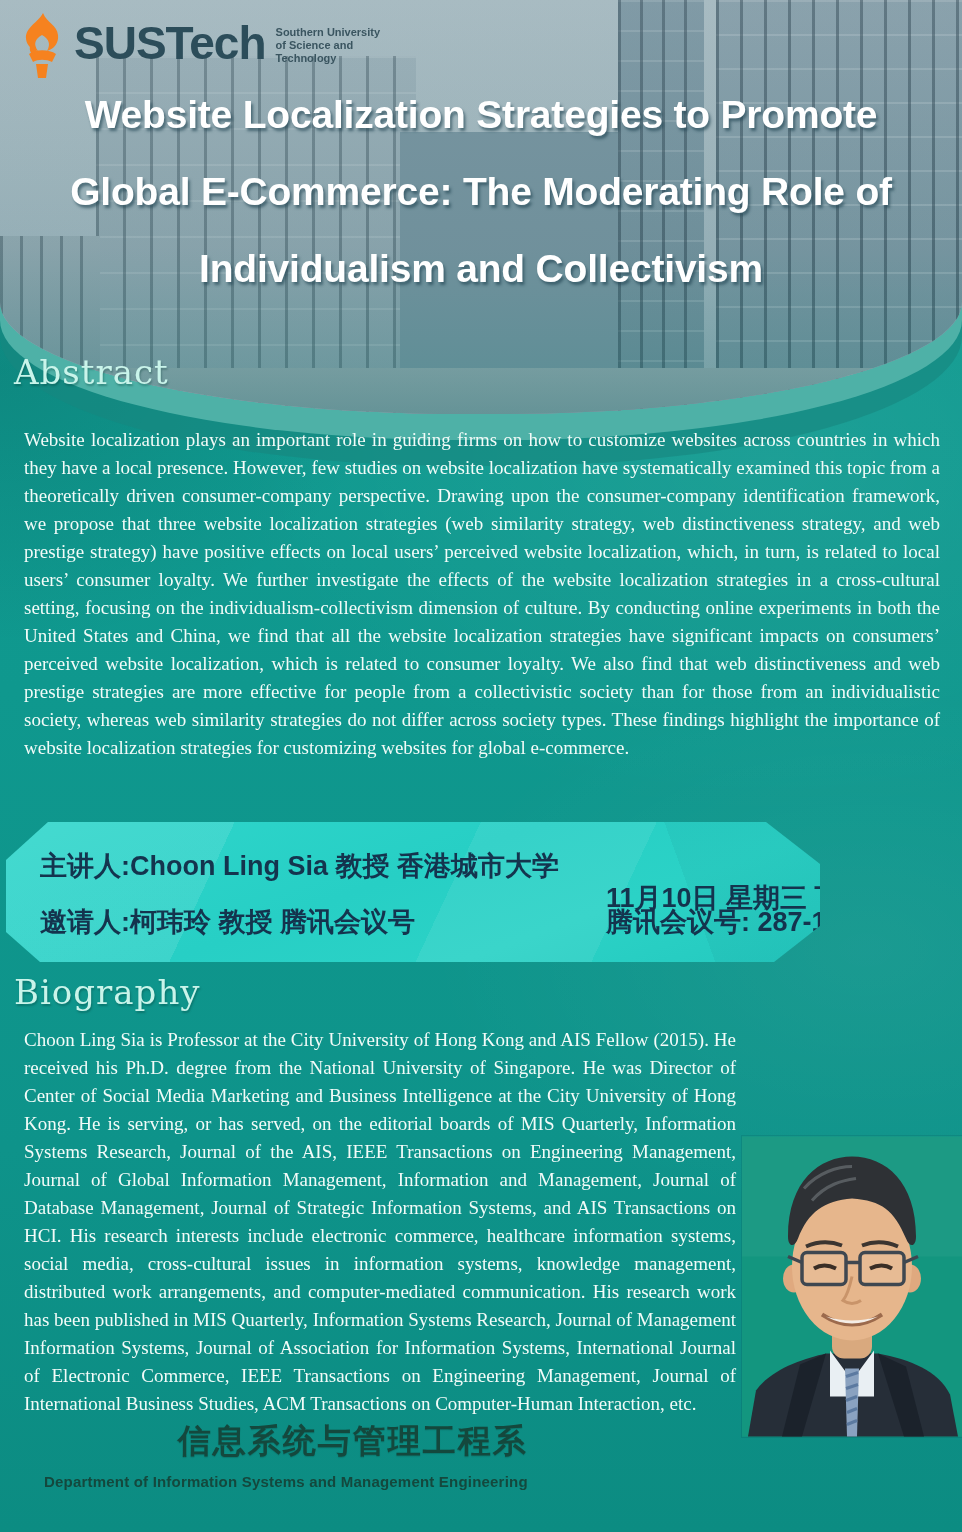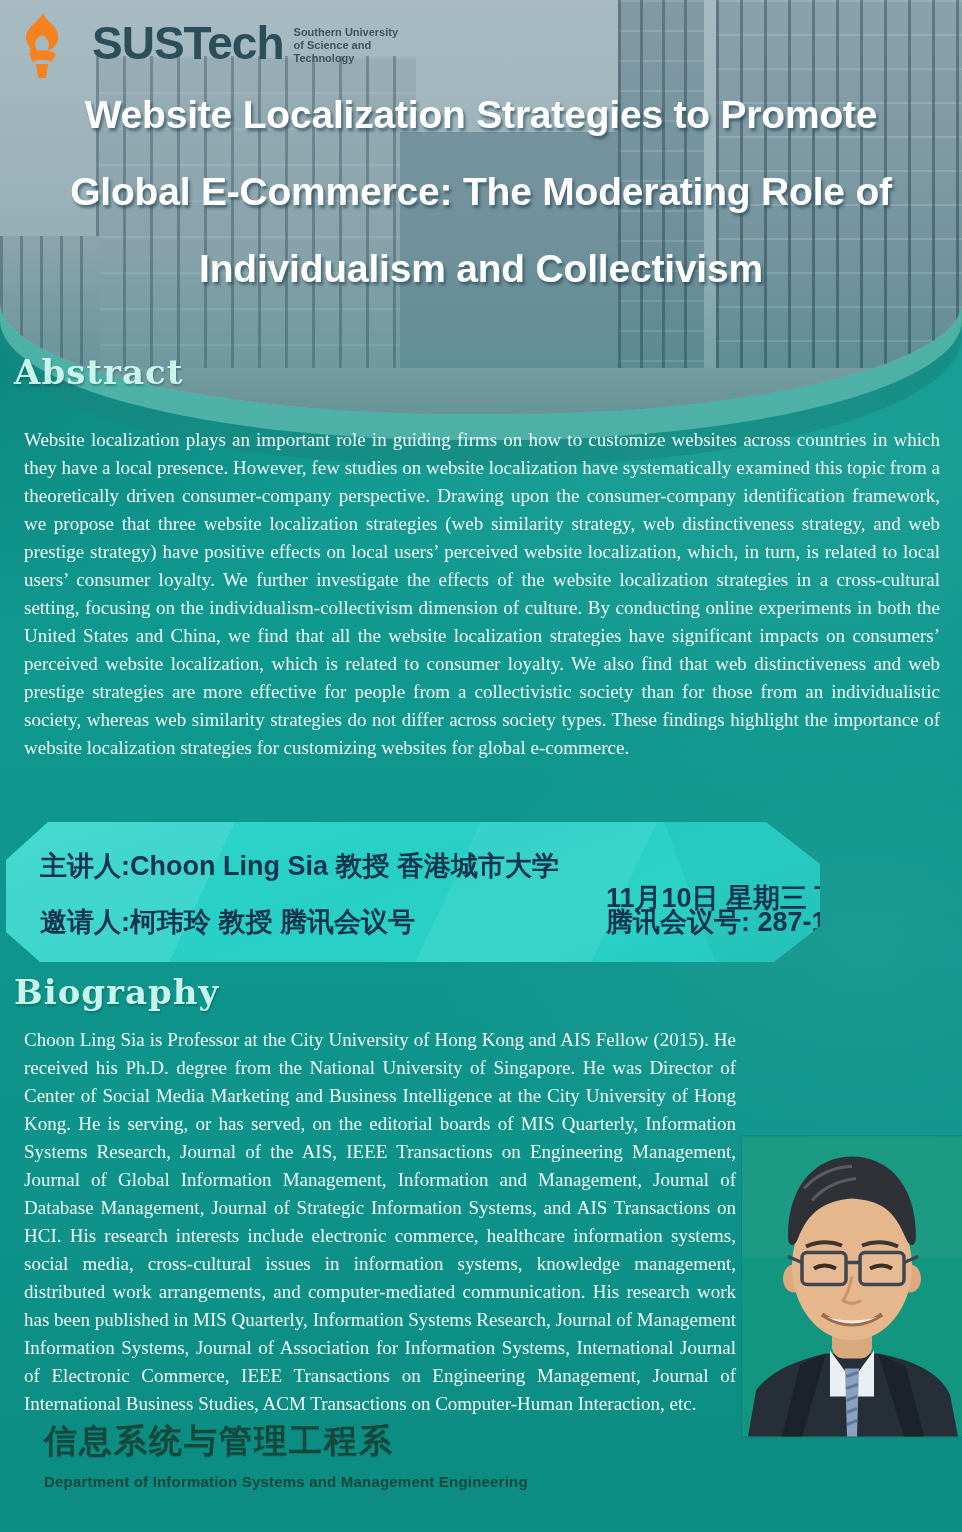--- a/index.html
+++ b/index.html
@@ -73,41 +73,41 @@
   .photo-tint {
     position:absolute; inset:0;
     background:linear-gradient(180deg, rgba(140,170,175,.18) 0%, rgba(60,140,135,.10) 60%, rgba(25,135,128,.30) 100%);
   }
 
   
   .logo { position:absolute; top:10px; left:16px; z-index:5; display:flex; align-items:flex-start; }
   .logo-flame { margin-top:2px; }
   .logo-brand {
     font-size:46px; font-weight:bold; color:#2c4d5a; letter-spacing:-1px;
-    line-height:66px; margin-left:26px;
+    line-height:66px; margin-left:8px;
   }
   .logo-tagline {
     margin:16px 0 0 10px; font-size:11px; line-height:13px; font-weight:bold; color:#3a5560;
     white-space:pre-line;
   }
 
   
   .title {
     position:absolute; top:90px; left:0; width:100%; z-index:6;
     text-align:center; color:#ffffff; font-weight:bold; font-size:39px;
     letter-spacing:-0.2px;
     text-shadow:2px 3px 3px rgba(35,70,85,.65);
   }
   .title-line { height:77px; line-height:50px; }
 
   
   .sec-heading {
     position:absolute; left:14px; z-index:6;
     font-family:"DejaVu Serif","Liberation Serif",serif;
-    font-weight:bold; font-size:34px; color:#c9f4ea; letter-spacing:1px;
+    font-weight:normal; font-size:34px; color:#c9f4ea; letter-spacing:1px;
     text-shadow:1px 2px 2px rgba(0,60,55,.35);
   }
   .abstract-heading { top:352px; }
   .bio-heading { top:972px; }
 
   
   .para {
     position:absolute; z-index:6;
     font-family:"Liberation Serif","DejaVu Serif",serif;
     font-size:19px; line-height:28px; color:#f2fbf8;
@@ -138,21 +138,21 @@
   .b-date    { left:600px; top:26px;margin-top:32px; }
   .b-meeting { left:600px; top:82px; }
 
   
   .speaker-photo {
     position:absolute; left:742px; top:1136px; width:220px; height:301px; z-index:6;
     box-shadow:0 0 0 1px rgba(0,70,65,.15);
   }
 
   
-  .footer { position:absolute; left:44px; top:1423px; z-index:6; color:#14483d; }
+  .footer { position:absolute; left:44px; top:1423px; z-index:6; color:#14483d;text-align:right; }
   .footer-cn { font-size:33px; font-weight:bold; letter-spacing:2px; line-height:36px;
                text-shadow:0 1px 1px rgba(0,0,0,.15); }
   .footer-en { font-size:15px; font-weight:bold; margin-top:14px; letter-spacing:0.2px; }
 </style>
 </head>
 <body>
 
 <div class="poster">
 
   <div class="arc-band2"></div>

